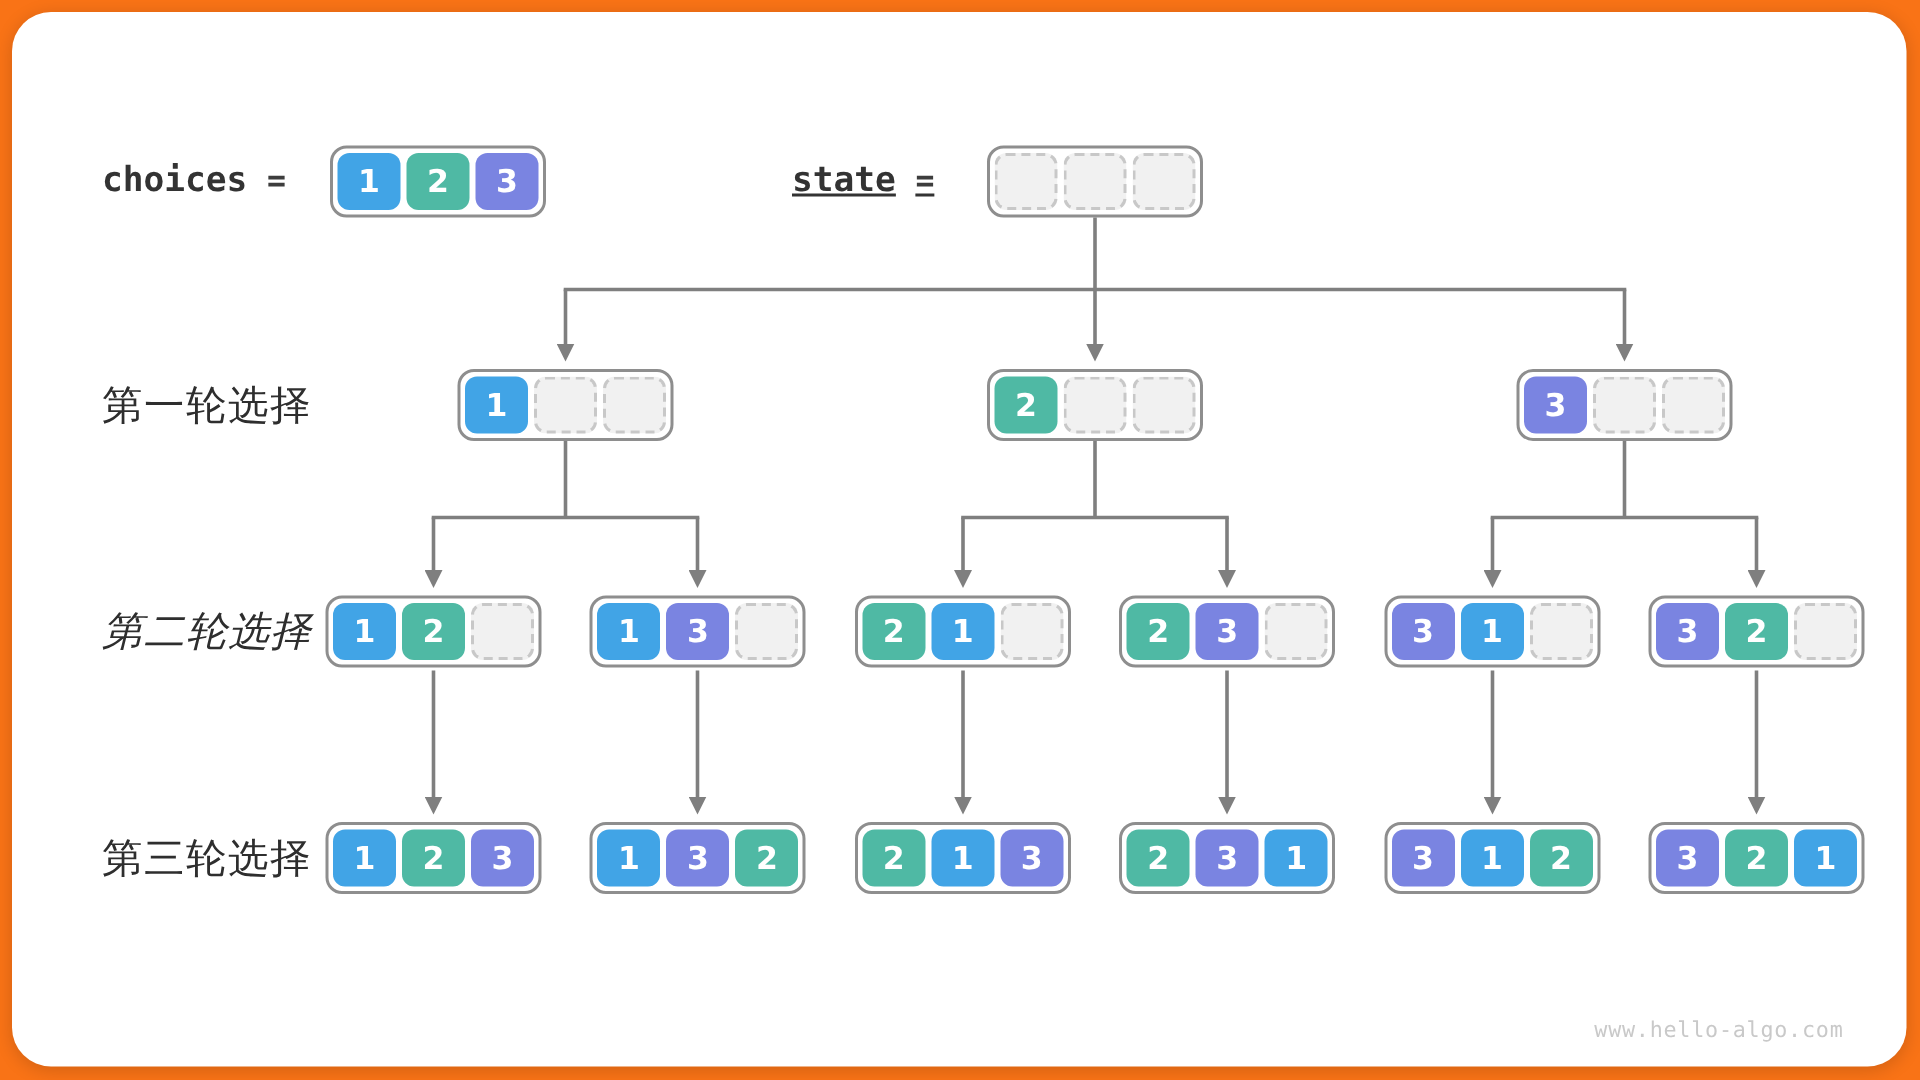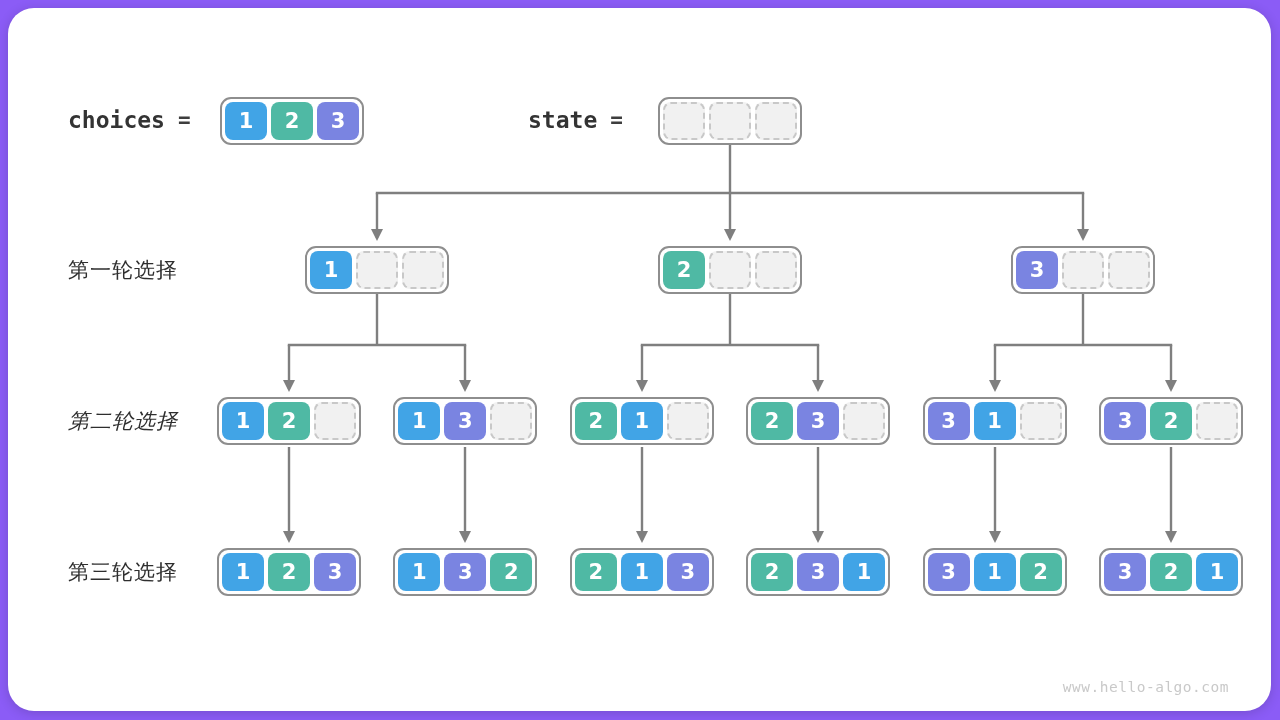--- a/index.html
+++ b/index.html
@@ -1,17 +1,17 @@
 <!DOCTYPE html>
 <html style="--arrow: #7f7f7f;"><head>
 <meta charset="utf-8">
 <style>
   html,body{margin:0;padding:0;background:#ffffff;}
   body{font-family:"DejaVu Sans","Liberation Sans",sans-serif;}
-  .stage{position:relative;width:1280px;height:720px;background:#8b5cf6;overflow:hidden;}
+  .stage{position:relative;width:1280px;height:720px;background:#f97316;overflow:hidden;}
   .card{position:absolute;left:8px;top:8px;width:1263px;height:703px;background:#ffffff;
         border-radius:26px;box-shadow:0 2px 12px rgba(0,0,0,0.16);}
   
   .hdr-text{position:absolute;top:89px;height:46px;display:flex;align-items:center;gap:13px;
             font-family:"DejaVu Sans Mono","Liberation Mono",monospace;font-weight:bold;
             font-size:23px;color:#333333;}
   .hdr-eq{font-size:21px;font-weight:bold;color:#3d3d3d;}
   .box-host{position:absolute;}
   
   .node{box-sizing:border-box;height:48px;width:144px;border:2px solid #8e8e8e;border-radius:11px;
@@ -19,21 +19,21 @@
   .cell{box-sizing:border-box;width:42px;height:38px;border-radius:8px;display:flex;
         align-items:center;justify-content:center;font-size:21px;font-weight:bold;color:#ffffff;}
   .cell.empty{background:#f1f1f1;border:2px dashed #c8c8c8;}
   
   .node-row{position:absolute;display:flex;justify-content:space-between;}
   .row-l1{left:297px;top:238px;width:850px;}
   .row-l2{left:209px;top:389px;width:1026px;}
   .row-l3{left:209px;top:540px;width:1026px;}
   
   .round-label{position:absolute;left:60px;height:48px;display:flex;align-items:center;
-               font-size:21px;font-weight:500;color:#2e2e2e;letter-spacing:1px;}
+               font-size:27px;font-weight:500;color:#2e2e2e;letter-spacing:1px;}
   .lbl-1{top:238px;} .lbl-2{top:389px;font-style:italic;} .lbl-3{top:540px;}
   
   svg.arrows{position:absolute;left:0;top:0;pointer-events:none;}
   svg.arrows line{stroke:var(--arrow,#7f7f7f);stroke-width:2.4;}
   svg.arrows .hline{stroke-linecap:square;}
   
   .watermark{position:absolute;right:42px;bottom:16px;
              font-family:"DejaVu Sans Mono","Liberation Mono",monospace;
              font-size:14.5px;color:#c9c9c9;letter-spacing:0.5px;}
 </style>
@@ -48,21 +48,21 @@
       <span class="hdr-eq">=</span>
     </div>
     <div class="box-host" style="left:212px;top:89px;" id="choices-box-host">
         <div class="node">
           <div class="cell filled" style="background: rgb(65, 164, 230);">1</div>
           <div class="cell filled" style="background: rgb(79, 185, 164);">2</div>
           <div class="cell filled" style="background: rgb(122, 132, 225);">3</div>
         </div>
       </div>
 
-    <div class="hdr-text" style="left:520px;">
+    <div class="hdr-text" style="left:520px;text-decoration:underline;">
       <span>state</span>
       <span class="hdr-eq">=</span>
     </div>
     <div class="box-host" style="left:650px;top:89px;" id="state-box-host">
         <div class="node">
           <div class="cell empty"></div>
           <div class="cell empty"></div>
           <div class="cell empty"></div>
         </div>
       </div>

